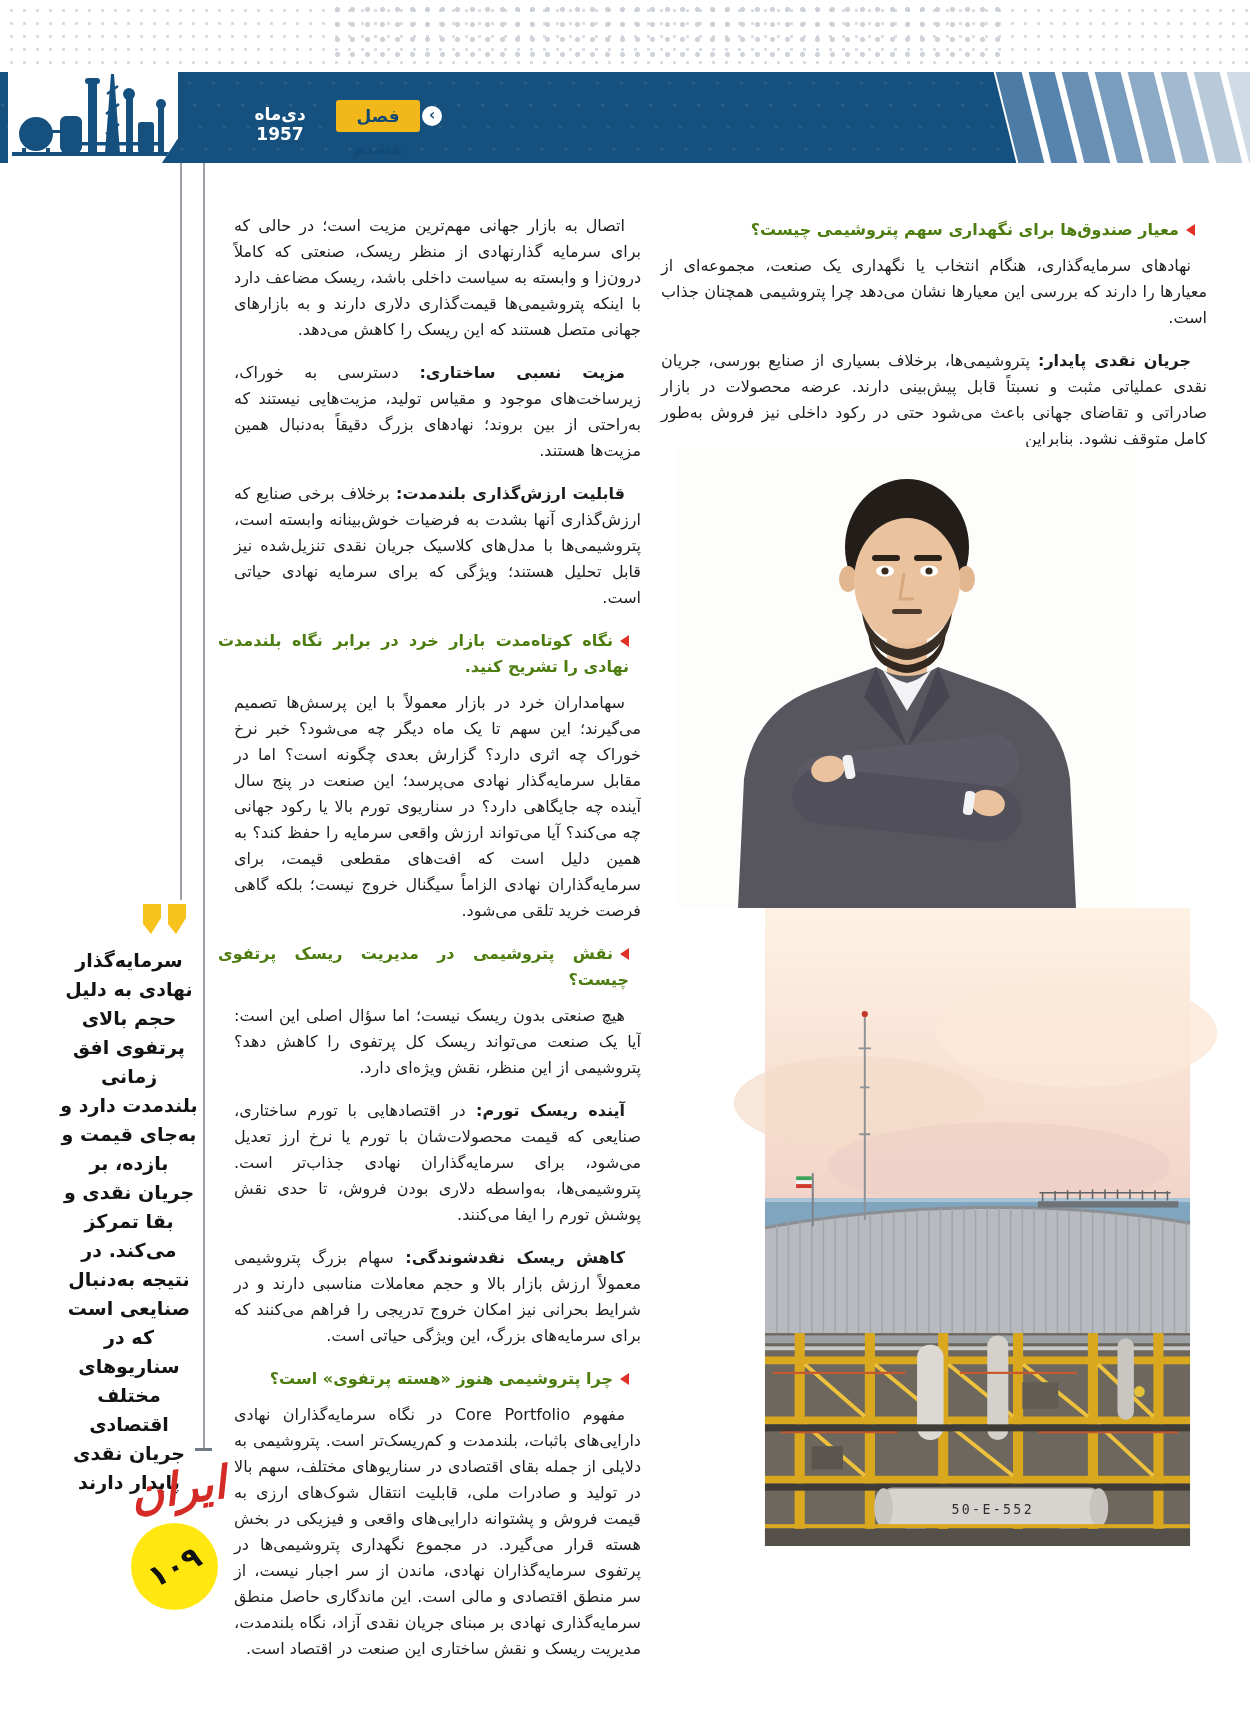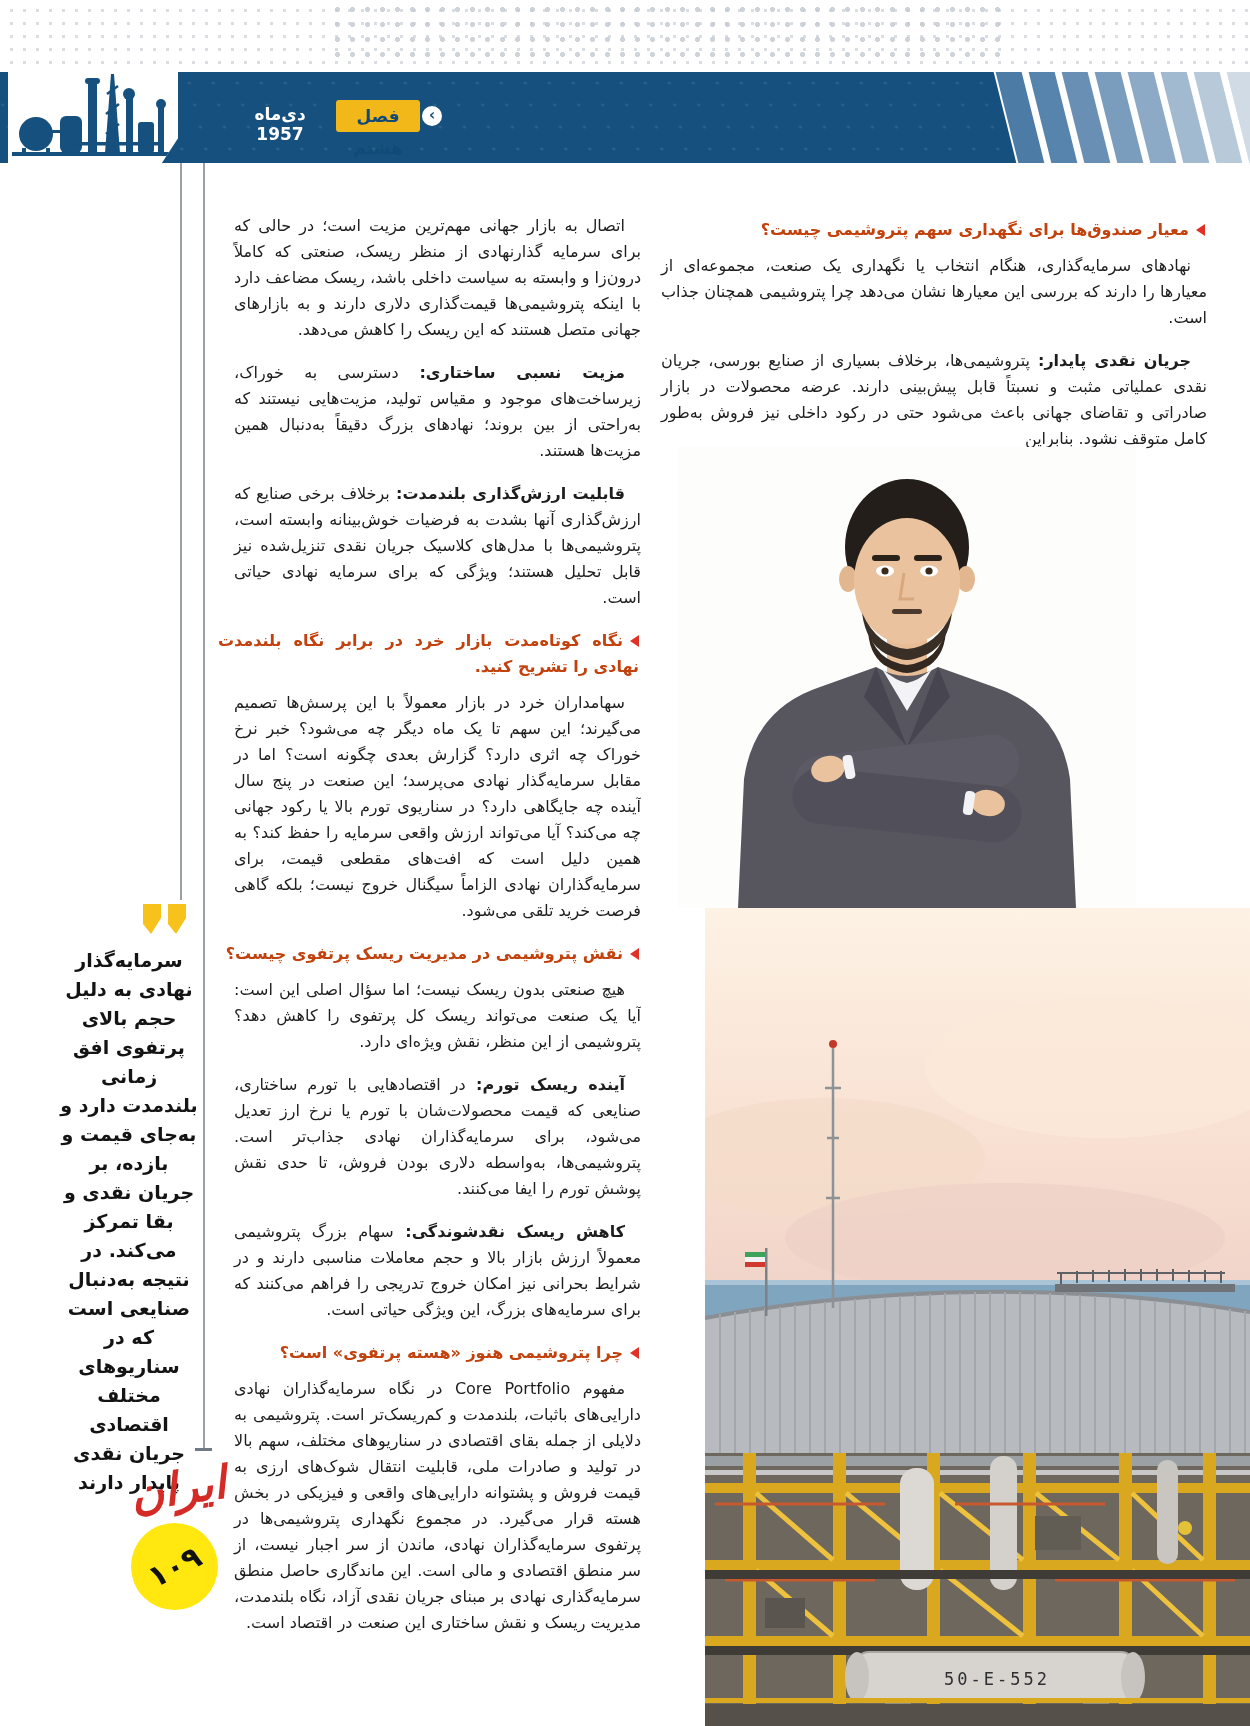--- a/index.html
+++ b/index.html
@@ -53,21 +53,21 @@
   .rule{position:absolute;width:2px;background:#9aa0a6;}
   .rule-a{left:180px;top:163px;height:737px;}
   .rule-b{left:203px;top:163px;height:1287px;}
   .rule-cap{position:absolute;left:195px;top:1448px;width:17px;height:3px;background:#6f7a84;}
   
   .col{position:absolute;direction:rtl;text-align:justify;font-size:16px;line-height:26px;color:#1e1e1e;}
   .col-right{left:645px;top:213px;width:562px;height:240px;overflow:hidden;}
   .col-left{left:218px;top:213px;width:423px;height:1460px;overflow:hidden;}
   .block{margin:0 0 17px 16px;}
   .block.para{text-indent:16px;}
-  .block.question{font-weight:bold;color:#c2410c;margin:4px 2px 10px 0;}
+  .block.question{font-weight:bold;color:#4d7c0f;margin:4px 12px 10px 0;}
   .lead{font-weight:bold;}
   .q-marker{
     display:inline-block;width:0;height:0;
     border-top:6px solid transparent;border-bottom:6px solid transparent;
     border-right:9px solid #e03127;margin-inline-end:7px;
     transform:translateY(1px);
   }
   
   .quote-icon{position:absolute;left:142px;top:904px;width:46px;height:32px;}
   .pull-quote{
@@ -81,21 +81,21 @@
     transform:rotate(-8deg);direction:rtl;
   }
   .page-circle{
     position:absolute;left:131px;top:1523px;width:87px;height:87px;
     background:#ffe70f;border-radius:50%;display:flex;align-items:center;justify-content:center;
   }
   .page-num{font-size:30px;font-weight:bold;color:#111;transform:rotate(-27deg);}
   
   .photo{position:absolute;z-index:1;}
   .man-photo{left:678px;top:447px;width:458px;height:461px;background:#fefefe;}
-  .plant-photo{left:705px;top:908px;width:545px;height:818px;}
+  .plant-photo{left:705px;top:908px;width:545px;height:638px;}
   .photo svg{display:block;width:100%;height:100%;}
 </style>
 </head>
 <body>
 
 <div class="canvas">
 
   <div class="dots-top"></div>
   <div class="dots-top-dense"></div>
 

